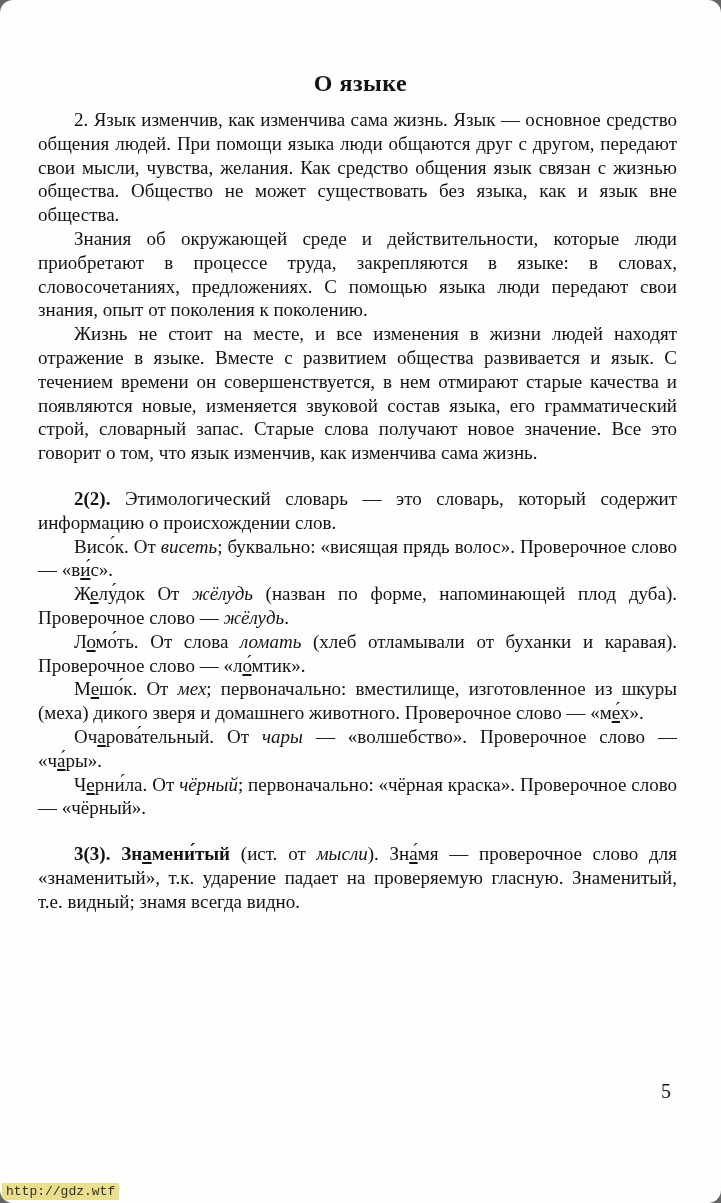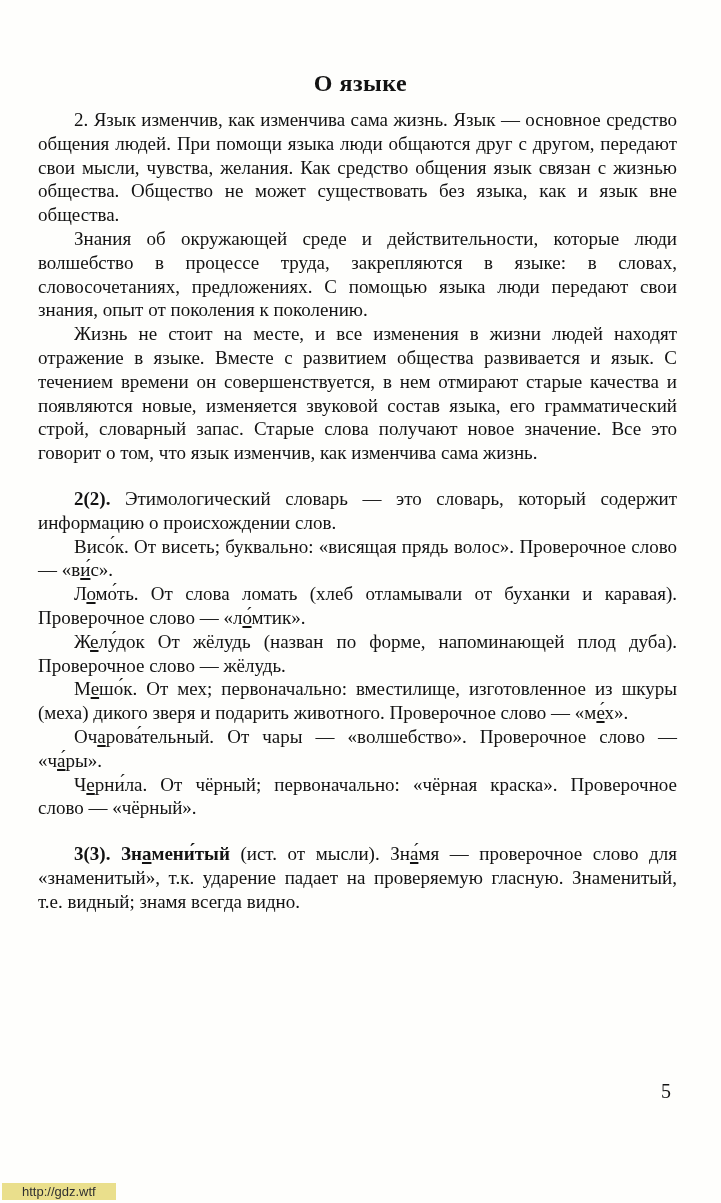--- a/index.html
+++ b/index.html
@@ -9,20 +9,21 @@
   }
   .page {
     position: relative;
     width: 721px;
     height: 1203px;
     margin: 0 auto;
     background: #fefefc;
     color: #131313;
     font-family: "Liberation Serif", serif;
     overflow: hidden;
+    border-radius: 13px;
   }
   .title {
     margin: 0;
     padding-top: 70px;
     text-align: center;
     font-size: 24px;
     font-weight: bold;
     letter-spacing: 0.5px;
   }
   .doc-body {
@@ -32,52 +33,52 @@
     text-align: justify;
   }
   p.para {
     margin: 0;
     text-indent: 36px;
   }
   p.para.gap {
     margin-top: 22px;
   }
   .b { font-weight: bold; }
-  .i { }
+  .i { font-style: italic; }
   .u { text-decoration: underline; text-decoration-thickness: 1.5px; text-underline-offset: 2px; }
   .page-number {
     position: absolute;
     top: 1080px;
     right: 50px;
     font-size: 20px;
   }
   .watermark {
     position: absolute;
     left: 2px;
     bottom: 3px;
-    padding: 1px 20px;
+    padding: 1px 4px;
     background: #eadf8c;
     color: #303030;
-    font-family: Liberation Sans, sans-serif;
+    font-family: Liberation Mono, monospace;
     font-size: 13px;
   }
 </style>
 </head>
 <body>
 
 <div class="page">
   <h1 class="title">О языке</h1>
   <div class="doc-body" id="doc-body">
       <p class="para"><span>2. Язык изменчив, как изменчива сама жизнь. Язык — основное средство общения людей. При помощи языка люди общаются друг с другом, передают свои мысли, чувства, желания. Как средство общения язык связан с жизнью общества. Общество не может существовать без языка, как и язык вне общества.</span></p>
-      <p class="para"><span>Знания об окружающей среде и действительности, которые люди волшебство в процессе труда, закрепляются в языке: в словах, словосочетаниях, предложениях. С помощью языка люди передают свои знания, опыт от поколения к поколению.</span></p>
+      <p class="para"><span>Знания об окружающей среде и действительности, которые люди приобретают в процессе труда, закрепляются в языке: в словах, словосочетаниях, предложениях. С помощью языка люди передают свои знания, опыт от поколения к поколению.</span></p>
       <p class="para"><span>Жизнь не стоит на месте, и все изменения в жизни людей находят отражение в языке. Вместе с развитием общества развивается и язык. С течением времени он совершенствуется, в нем отмирают старые качества и появляются новые, изменяется звуковой состав языка, его грамматический строй, словарный запас. Старые слова получают новое значение. Все это говорит о том, что язык изменчив, как изменчива сама жизнь.</span></p>
       <p class="para gap"><span class="b">2(2).</span><span> Этимологический словарь — это словарь, который содержит информацию о происхождении слов.</span></p>
       <p class="para"><span>Висо́к. От </span><span class="i">висеть</span><span>; буквально: «висящая прядь волос». Проверочное слово — «в</span><span class="u">и́</span><span>с».</span></p>
+      <p class="para"><span>Ж</span><span class="u">е</span><span>лу́док От </span><span class="i">жёлудь</span><span> (назван по форме, напоминающей плод дуба). Проверочное слово — </span><span class="i">жёлудь</span><span>.</span></p>
       <p class="para"><span>Л</span><span class="u">о</span><span>мо́ть. От слова </span><span class="i">ломать</span><span> (хлеб отламывали от буханки и каравая). Проверочное слово — «л</span><span class="u">о́</span><span>мтик».</span></p>
-      <p class="para"><span>Ж</span><span class="u">е</span><span>лу́док От </span><span class="i">жёлудь</span><span> (назван по форме, напоминающей плод дуба). Проверочное слово — </span><span class="i">жёлудь</span><span>.</span></p>
-      <p class="para"><span>М</span><span class="u">е</span><span>шо́к. От </span><span class="i">мех</span><span>; первоначально: вместилище, изготовленное из шкуры (меха) дикого зверя и подарить животного. Проверочное слово — «м</span><span class="u">е́</span><span>х».</span></p>
+      <p class="para"><span>М</span><span class="u">е</span><span>шо́к. От </span><span class="i">мех</span><span>; первоначально: вместилище, изготовленное из шкуры (меха) дикого зверя и домашнего животного. Проверочное слово — «м</span><span class="u">е́</span><span>х».</span></p>
       <p class="para"><span>Оч</span><span class="u">а</span><span>рова́тельный. От </span><span class="i">чары</span><span> — «волшебство». Проверочное слово — «ч</span><span class="u">а́</span><span>ры».</span></p>
       <p class="para"><span>Ч</span><span class="u">е</span><span>рни́ла. От </span><span class="i">чёрный</span><span>; первоначально: «чёрная краска». Проверочное слово — «чёрный».</span></p>
       <p class="para gap"><span class="b">3(3). Зн</span><span class="b u">а</span><span class="b">мени́тый</span><span> (ист. от </span><span class="i">мысли</span><span>). Зн</span><span class="u">а́</span><span>мя — проверочное слово для «знаменитый», т.к. ударение падает на проверяемую гласную. Знаменитый, т.е. видный; знамя всегда видно.</span></p>
     </div>
   <div class="page-number">5</div>
   <div class="watermark">http://gdz.wtf</div>
 </div>
 
 </body></html>

